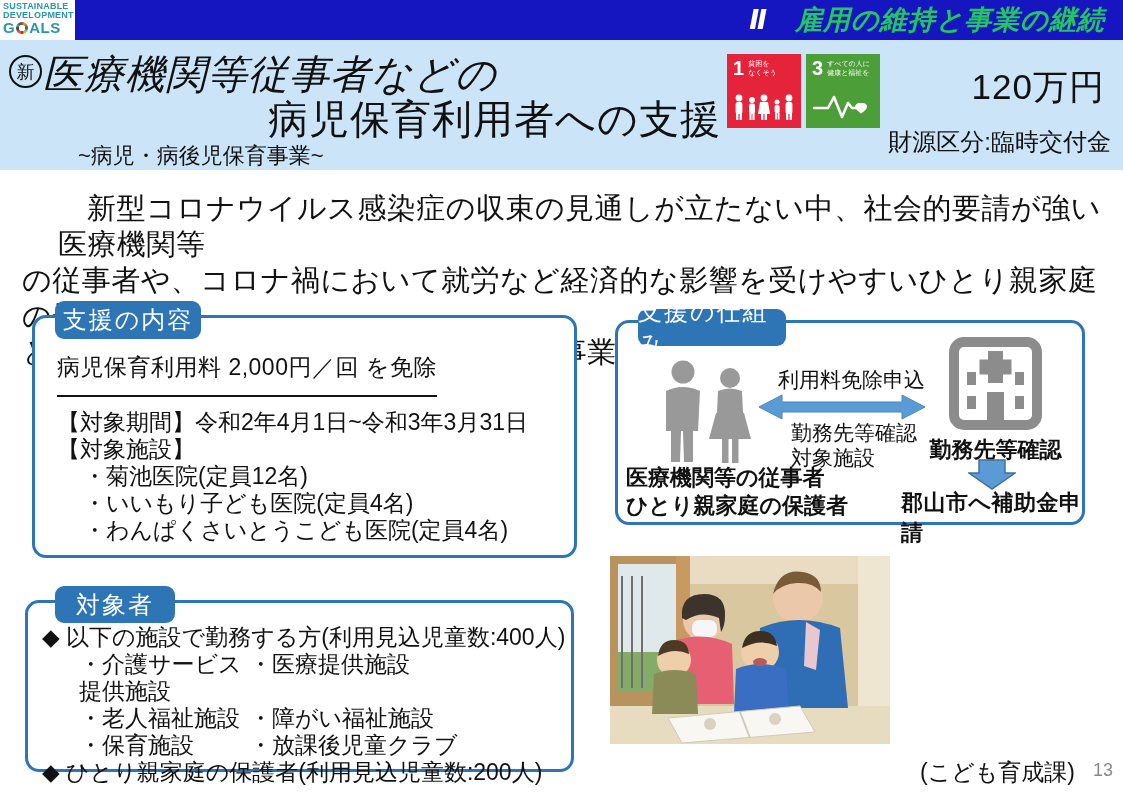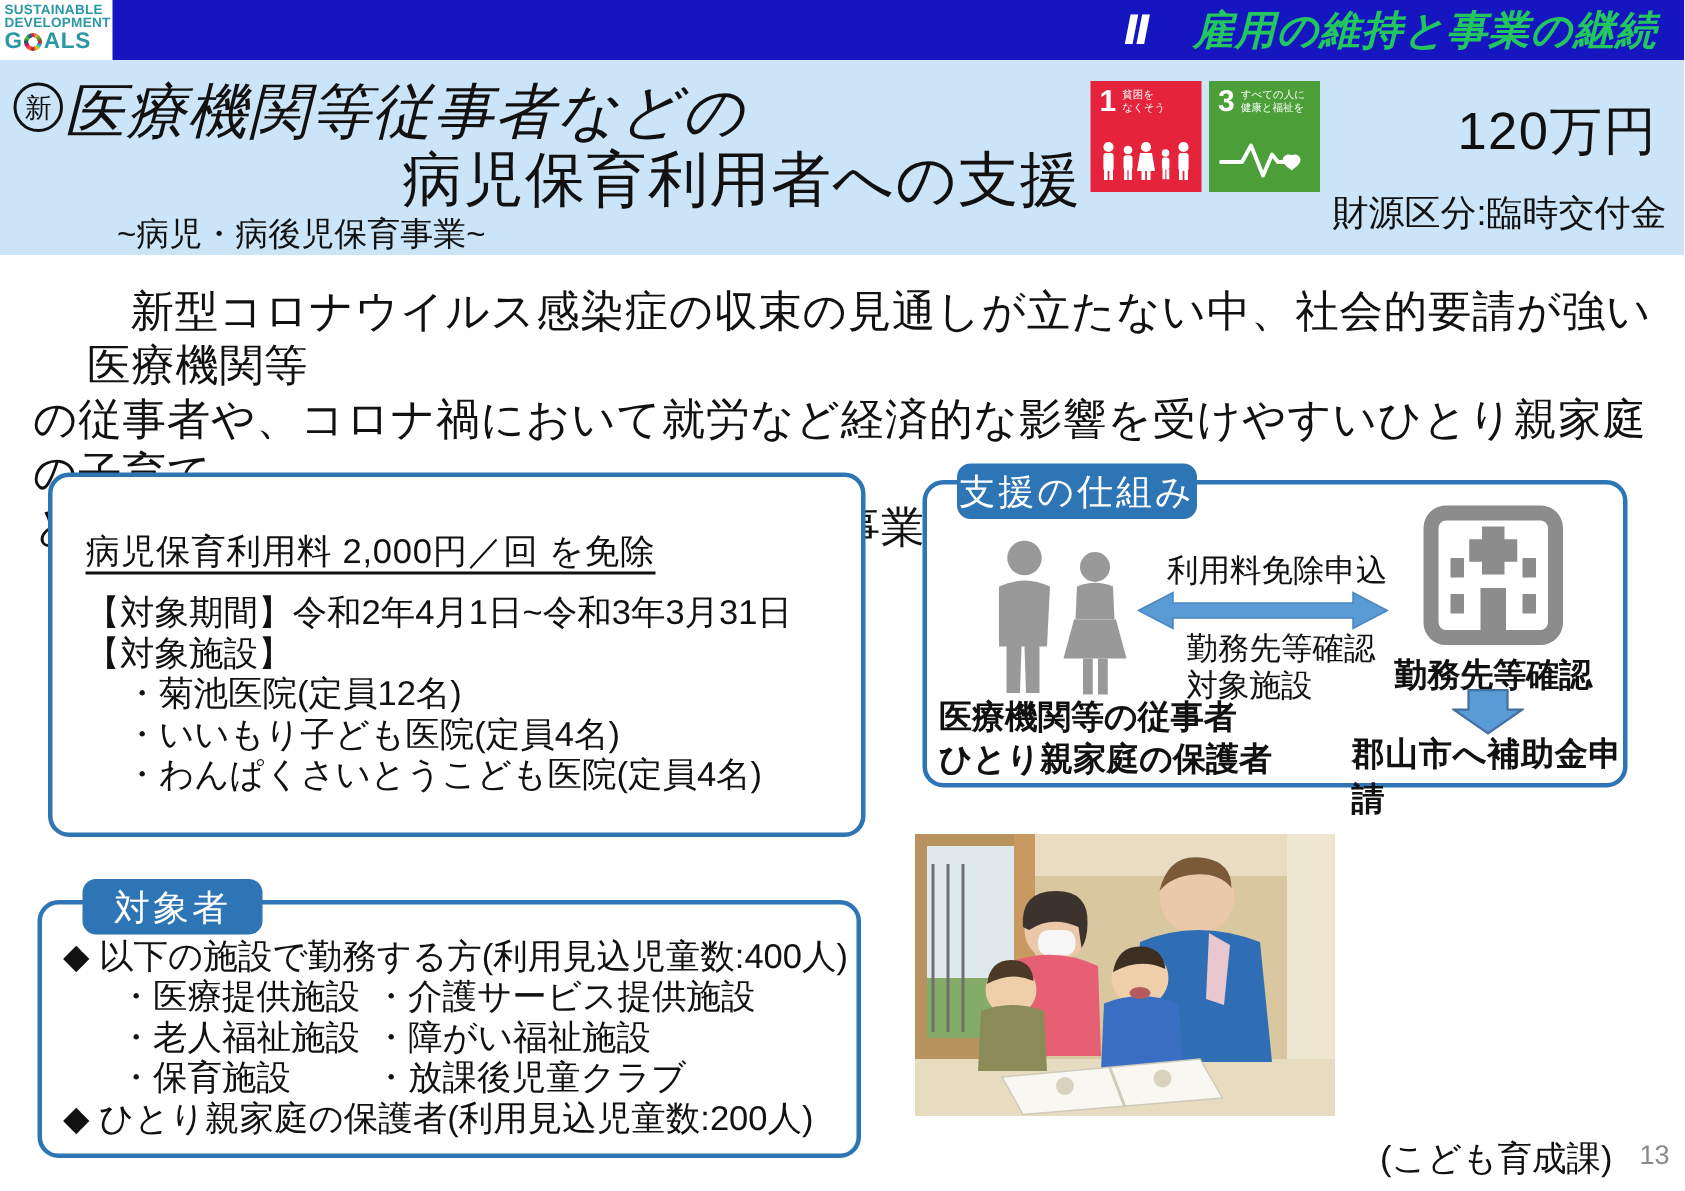--- a/index.html
+++ b/index.html
@@ -37,30 +37,30 @@
   
   .intro{position:absolute;left:22px;top:190px;width:1086px;font-size:29px;line-height:36px;letter-spacing:.5px;}
   .intro .ln1{text-indent:29px;margin-left:36px;}
   
   .rbox{position:absolute;border:3px solid #2e75b6;border-radius:14px;background:#fff;box-sizing:border-box;}
   .rtab{position:absolute;background:#2e75b6;color:#fff;border-radius:9px;font-size:24px;
     display:flex;align-items:center;justify-content:center;letter-spacing:2px;}
   .box-support{left:32px;top:315px;width:545px;height:243px;}
   .tab-support{left:55px;top:301px;width:146px;height:38px;}
   .box-support .content{padding:36px 0 0 22px;font-size:23px;line-height:27px;}
-  .fee{display:inline-block;border-bottom:2px solid #111;padding-bottom:0;margin-bottom:12px;letter-spacing:.5px;}
+  .fee{display:inline-block;border-bottom:2px solid #111;padding-bottom:14px;margin-bottom:12px;letter-spacing:.5px;}
   .facility-list{padding-left:26px;}
   .box-target{left:25px;top:600px;width:549px;height:172px;}
   .tab-target{left:55px;top:586px;width:120px;height:37px;}
   .box-target .content{padding:21px 0 0 14px;font-size:23px;line-height:27px;}
   .target-rows{padding-left:37px;}
   .trow{display:grid;grid-template-columns:170px auto;}
   
   .box-scheme{left:615px;top:320px;width:470px;height:205px;}
-  .tab-scheme{left:20px;top:-14px;width:160px;height:37px;position:absolute;}
+  .tab-scheme{left:20px;top:-14px;width:148px;height:37px;position:absolute;}
   .scheme-inner{position:relative;width:100%;height:100%;}
   .persons{position:absolute;left:38px;top:36px;}
   .arrow-top-label{position:absolute;left:160px;top:43px;font-size:21px;}
   .dbl-arrow{position:absolute;left:140px;top:70px;}
   .arrow-bottom-label{position:absolute;left:173px;top:97px;font-size:21px;line-height:25px;}
   .hospital{position:absolute;left:330px;top:13px;}
   .facility-label{position:absolute;left:305px;top:112px;width:145px;text-align:center;font-size:22px;font-weight:bold;}
   .persons-label{position:absolute;left:8px;top:141px;font-size:22px;font-weight:bold;line-height:28px;}
   .down-arrow{position:absolute;left:350px;top:136px;}
   .apply-label{position:absolute;left:283px;top:165px;font-size:22px;font-weight:bold;letter-spacing:.5px;}
@@ -155,20 +155,21 @@
       <span class="fee">病児保育利用料 2,000円／回 を免除</span>
       <div>【対象期間】令和2年4月1日~令和3年3月31日</div>
       <div>【対象施設】</div>
       <div class="facility-list">
         <div>・菊池医院(定員12名)</div>
         <div>・いいもり子ども医院(定員4名)</div>
         <div>・わんぱくさいとうこども医院(定員4名)</div>
       </div>
     </div>
   </div>
+  <div class="rtab tab-support">支援の内容</div>
 
   <div class="rbox box-scheme">
     <div class="scheme-inner">
       <div class="rtab tab-scheme">支援の仕組み</div>
 
       <svg class="persons" width="106" height="106" viewBox="0 0 106 106">
         <g fill="#999999">
           <circle cx="27" cy="13" r="11.5"></circle>
           <path d="M10 32 q17-8 34 0 l-2 40 h-5 l0 31 h-9 l-1-31 h-2 l-1 31 h-9 l0-31 h-5 z"></path>
           <circle cx="74" cy="19" r="10"></circle>
@@ -216,22 +217,22 @@
 
       <div class="apply-label">郡山市へ補助金申請</div>
     </div>
   </div>
 
   <div class="rbox box-target">
     <div class="content">
       <div>◆ 以下の施設で勤務する方(利用見込児童数:400人)</div>
       <div class="target-rows">
         <div class="trow">
+          <span>・介護サービス提供施設</span>
           <span>・医療提供施設</span>
-          <span>・介護サービス提供施設</span>
         </div>
         <div class="trow">
           <span>・老人福祉施設</span>
           <span>・障がい福祉施設</span>
         </div>
         <div class="trow">
           <span>・保育施設</span>
           <span>・放課後児童クラブ</span>
         </div>
       </div>

